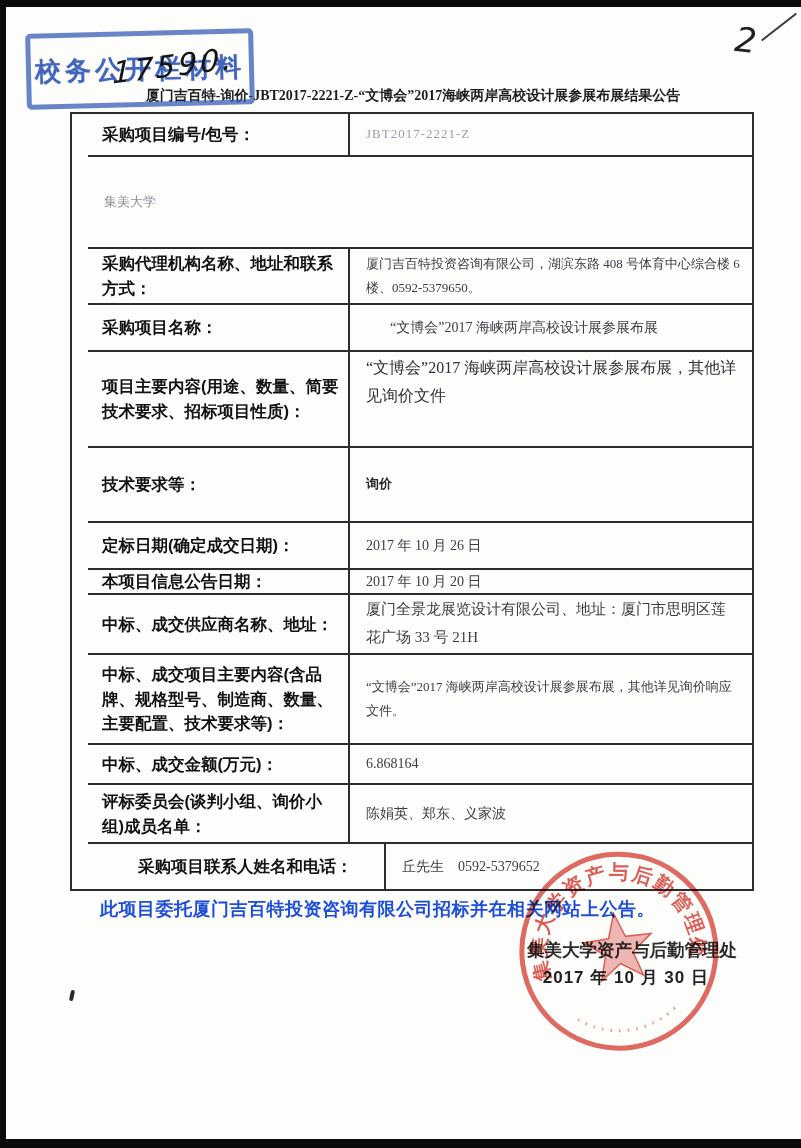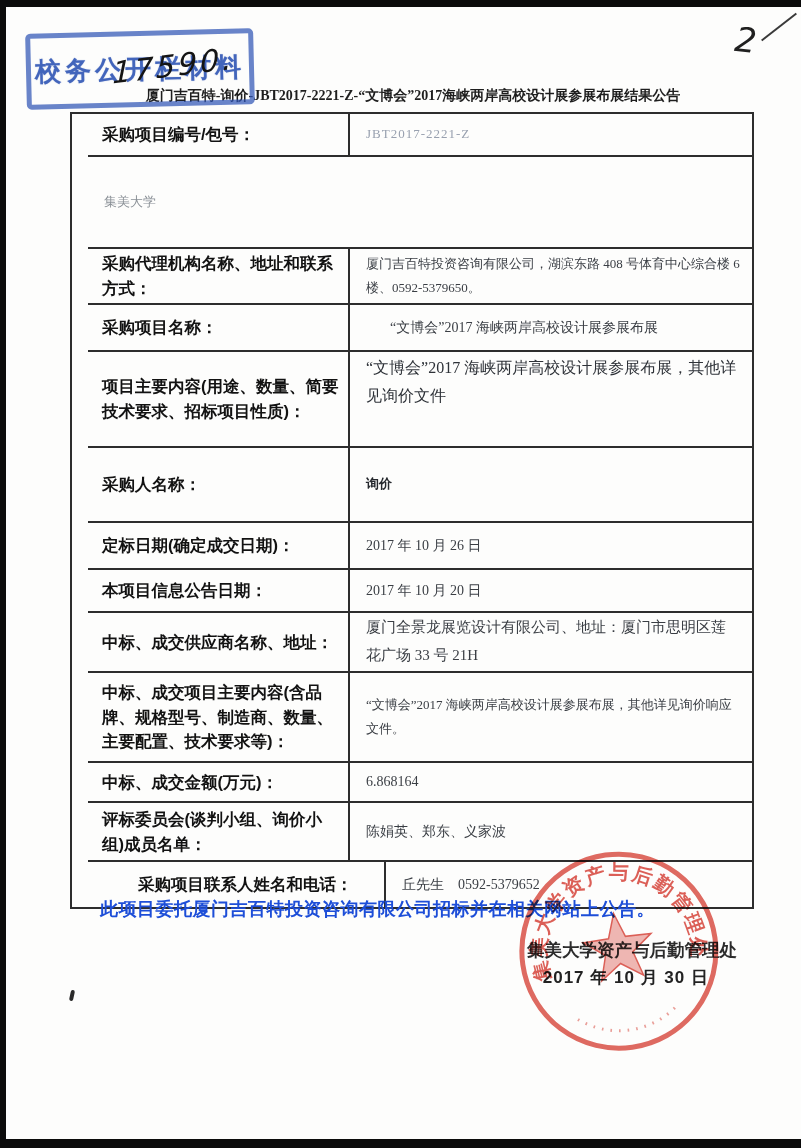--- a/index.html
+++ b/index.html
@@ -84,21 +84,21 @@
     font-size: 13.5px; line-height: 1.85; color: #3a3e44;
   }
 
   .r0  { height: 41px; }
   .r1  { height: 92px; }
   .r2  { height: 56px; }
   .r3  { height: 47px; gap: 24px; }
   .r4  { height: 96px; }
   .r5  { height: 75px; }
   .r6  { height: 47px; }
-  .r7  { height: 43px; }
+  .r7  { height: 25px; }
   .r8  { height: 60px; }
   .r9  { height: 90px; }
   .r10 { height: 40px; }
   .r11 { height: 59px; }
   .r12 { height: 47px; padding-left: 36px; }
 
   .r0 .cell.value  { color: #98a0af; font-size: 13px; letter-spacing: 1px; }
   .r1 .cell.value  { color: #8a9096; font-size: 13px; }
   .r2 .cell.value  { font-size: 13px; }
   .r3 .cell.value  { font-size: 14px; }
@@ -174,21 +174,21 @@
   </div>
   <div class="row r3">
     <div class="cell label">采购项目名称：</div>
     <div class="cell value">“文博会”2017 海峡两岸高校设计展参展布展</div>
   </div>
   <div class="row r4">
     <div class="cell label">项目主要内容(用途、数量、简要技术要求、招标项目性质)：</div>
     <div class="cell value">“文博会”2017 海峡两岸高校设计展参展布展，其他详见询价文件</div>
   </div>
   <div class="row r5">
-    <div class="cell label">采购人名称：</div>
+    <div class="cell label">技术要求等：</div>
     <div class="cell value">询价</div>
   </div>
   <div class="row r6">
     <div class="cell label">定标日期(确定成交日期)：</div>
     <div class="cell value">2017 年 10 月 26 日</div>
   </div>
   <div class="row r7">
     <div class="cell label">本项目信息公告日期：</div>
     <div class="cell value">2017 年 10 月 20 日</div>
   </div>

